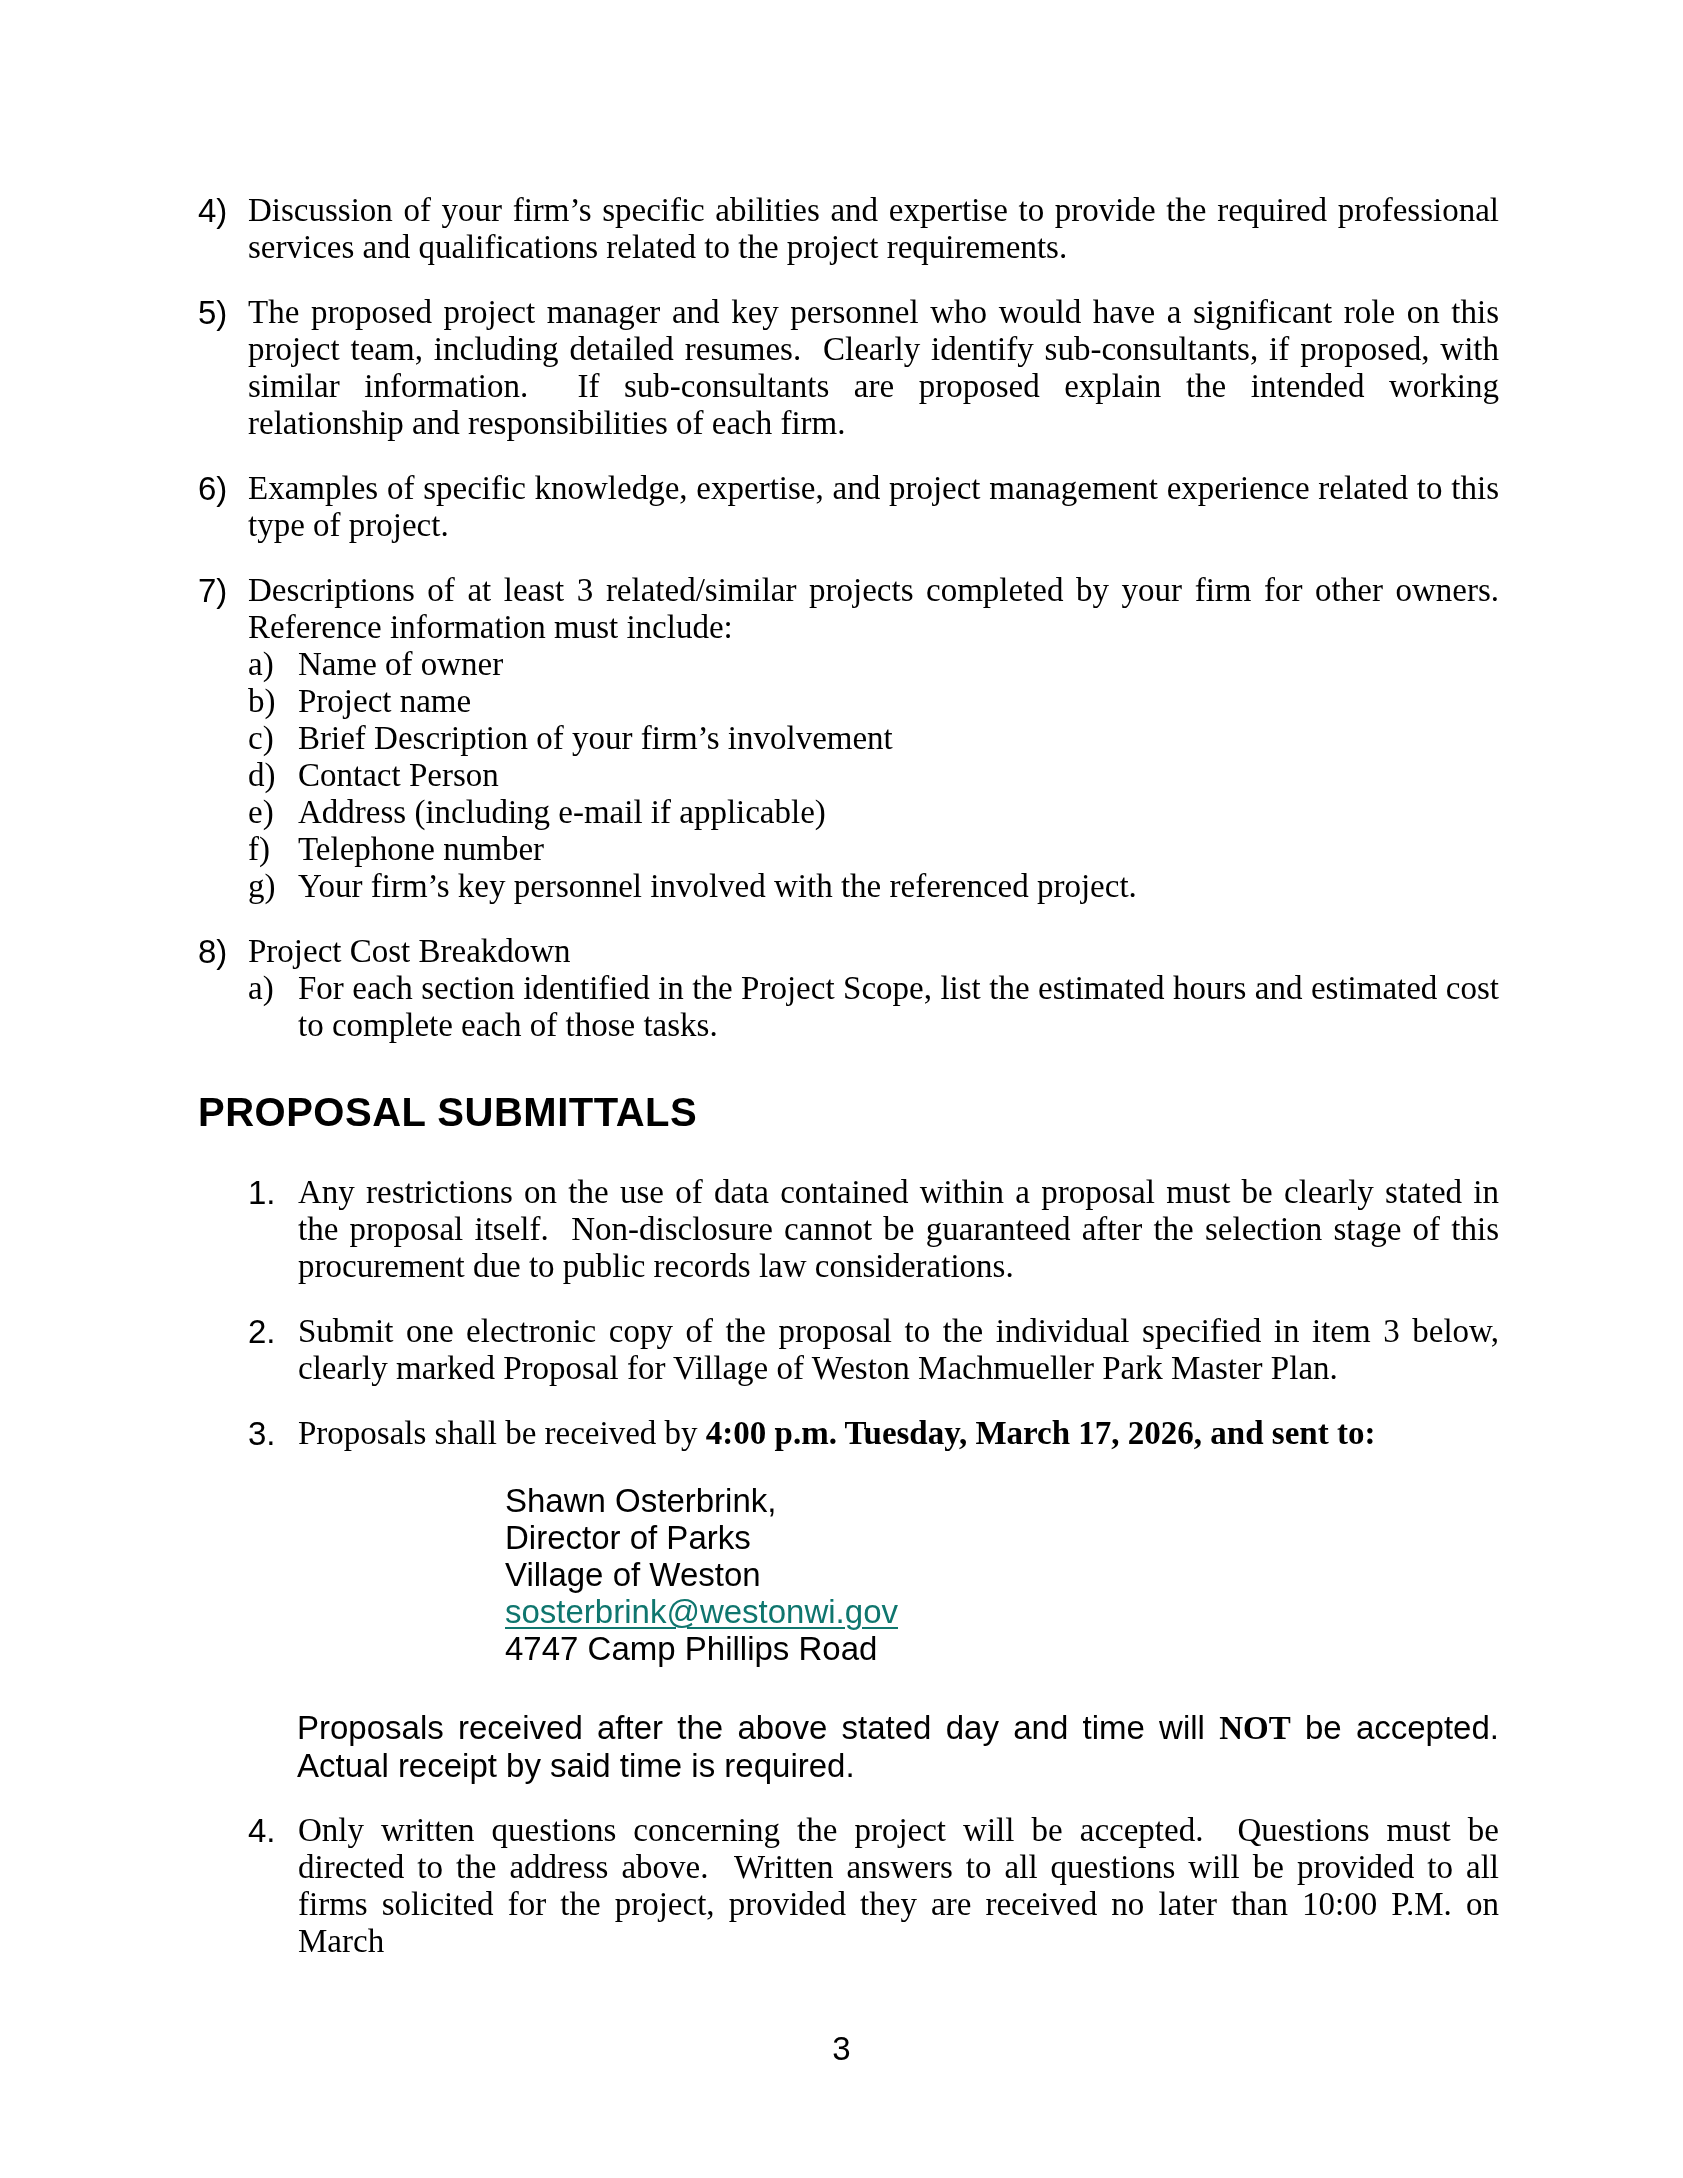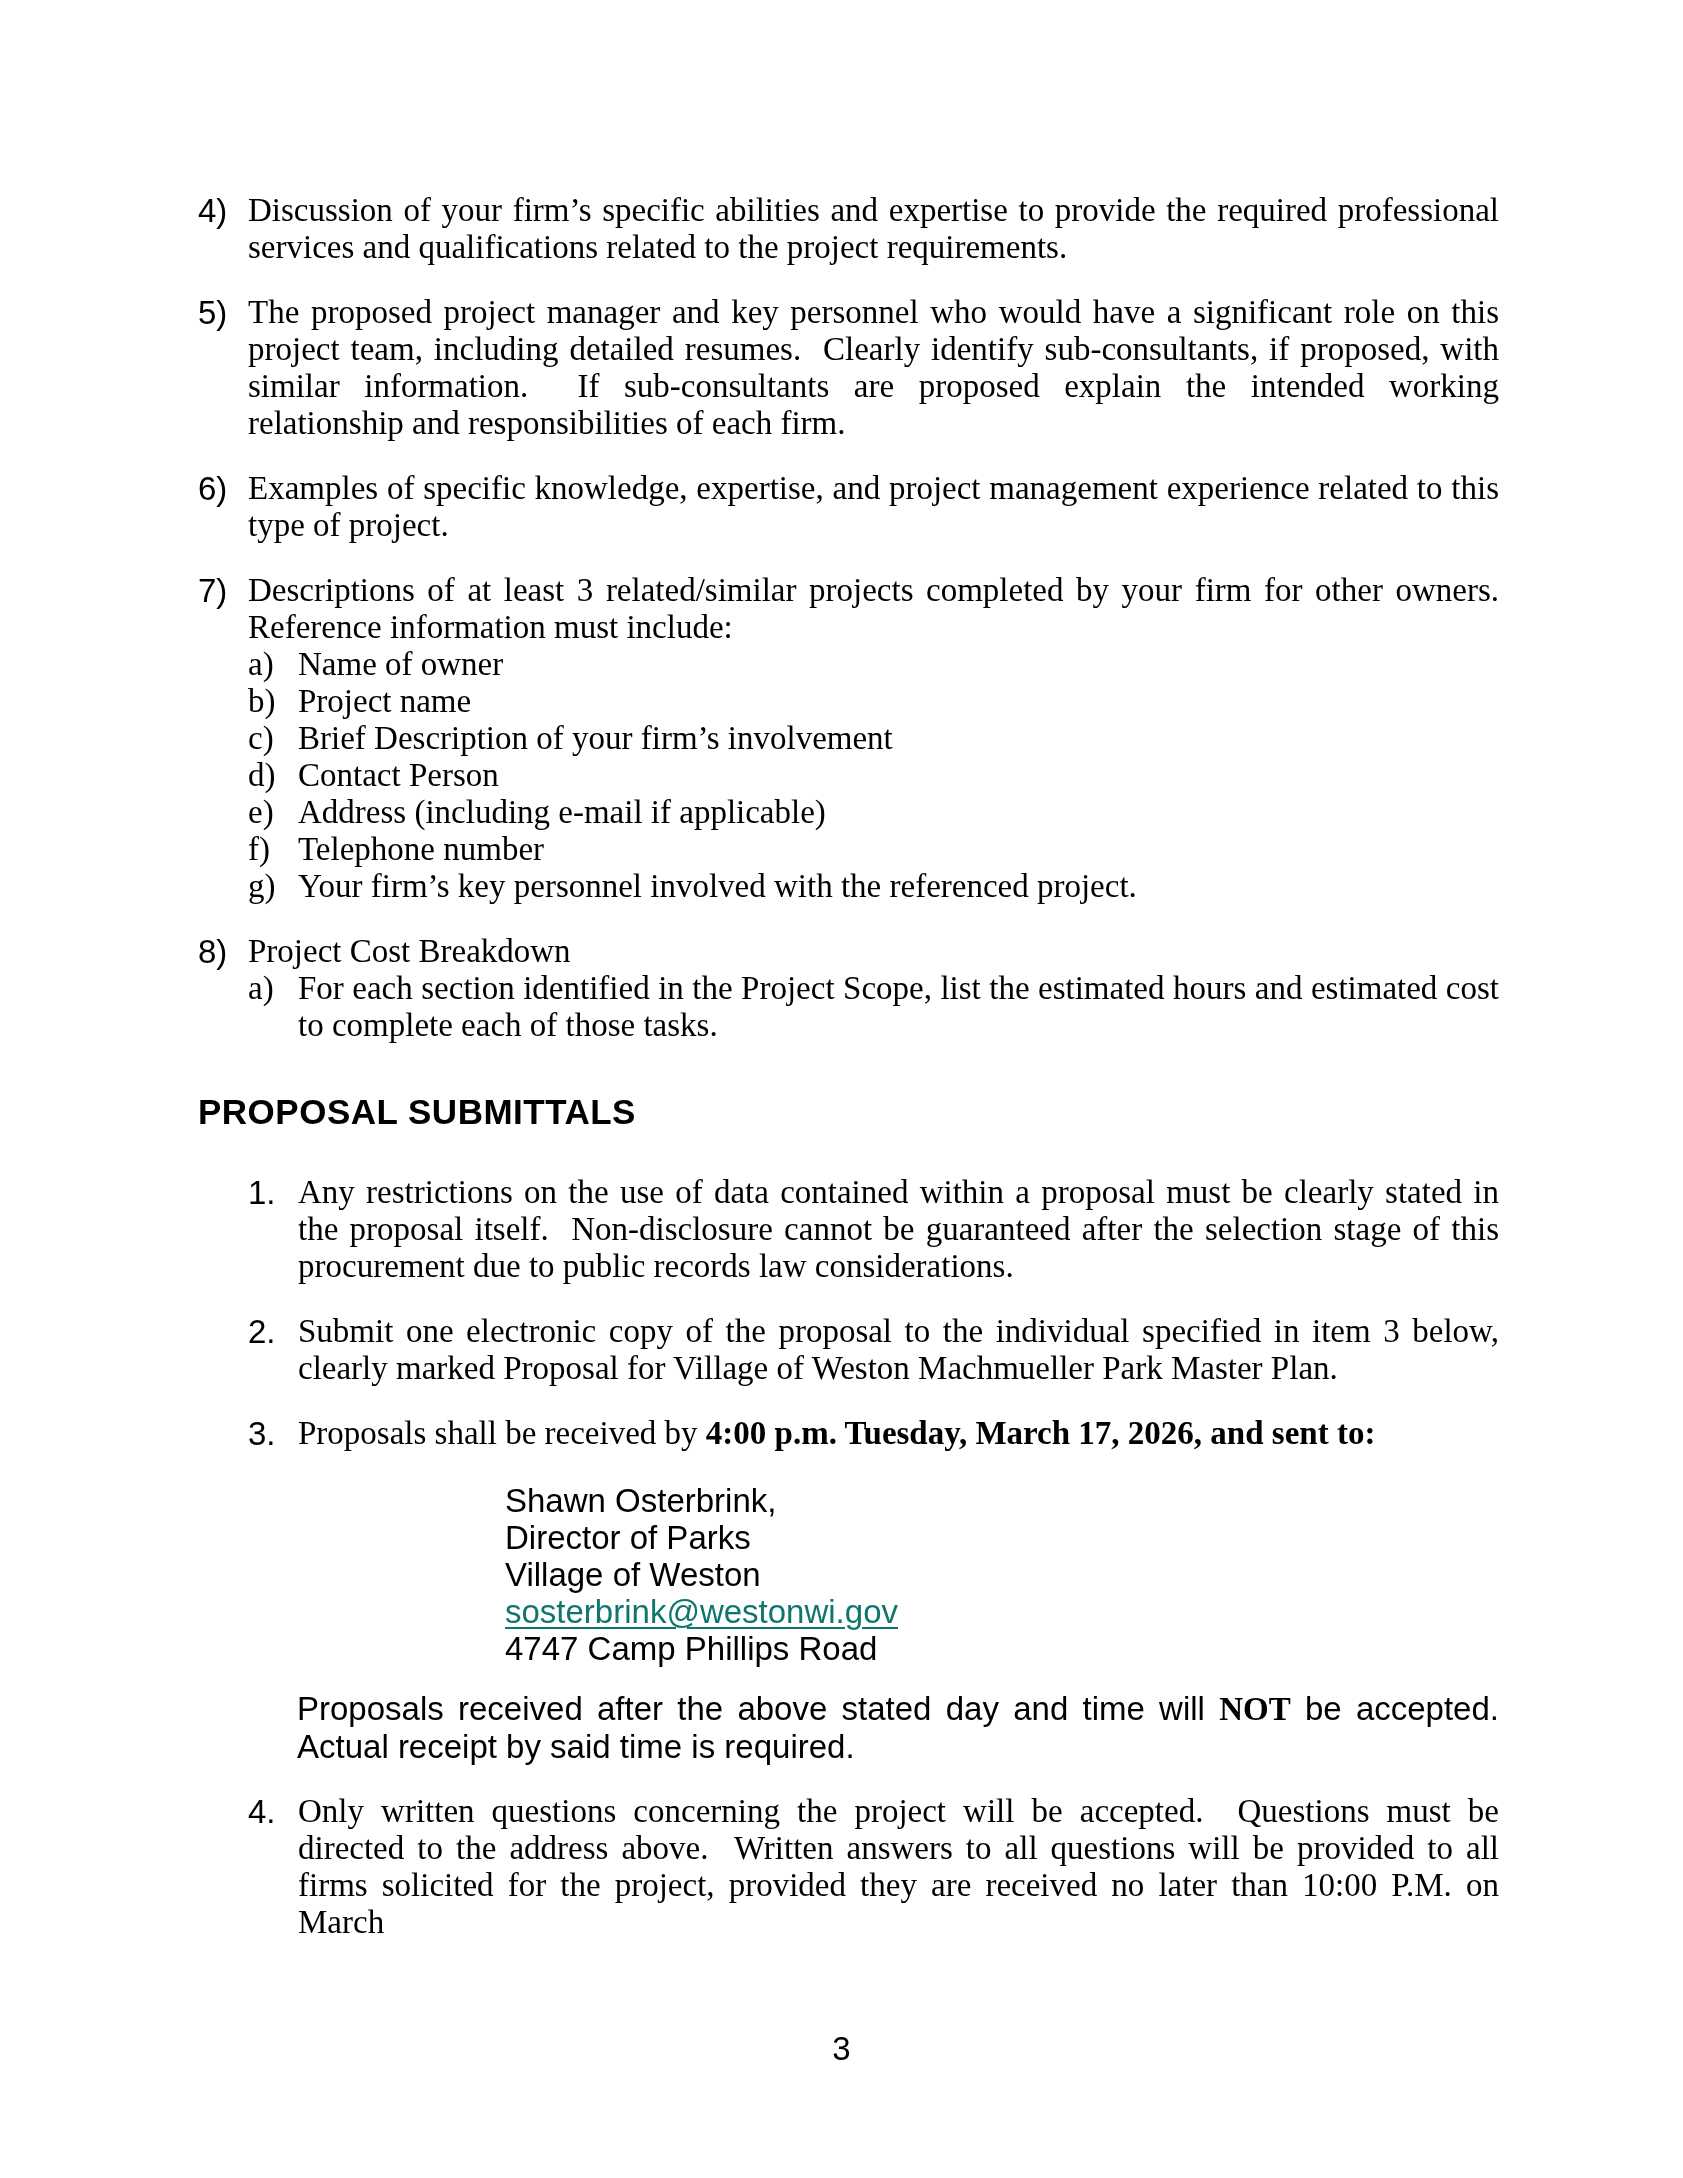--- a/index.html
+++ b/index.html
@@ -17,27 +17,27 @@
   }
   .li { display: flex; margin: 0 0 28px 0; }
   .li .num { flex: 0 0 50px; }
   .li .content { flex: 1 1 auto; min-width: 0; font-family: Liberation Serif, serif; }
   .ptext { text-align: justify; white-space: pre-wrap; }
   .subli { display: flex; }
   .subli .subnum { flex: 0 0 50px; }
   .subli .ptext { flex: 1 1 auto; }
   .section-heading {
     font-weight: bold;
-    font-size: 35px;
+    font-size: 40px;
     line-height: 44px;
     margin: 46px 0 40px 0;
     letter-spacing: 0.5px;
   }
   .submittals { margin-left: 50px; }   
-  .contact-block { margin: 30px 0 23px 307px; line-height: 37px; }
+  .contact-block { margin: 30px 0 42px 307px; line-height: 37px; }
   .contact-block .ptext { text-align: left; }
   .late-notice { margin: 0 0 28px 99px; }
   .late-notice .ptext b { font-weight: bold; font-family: Liberation Serif, serif; }
   a.email-link, .email-link {
     color: #0f766e;
     text-decoration: underline;
     text-decoration-thickness: 2px;
     text-underline-offset: 4px;
     cursor: pointer;
   }

